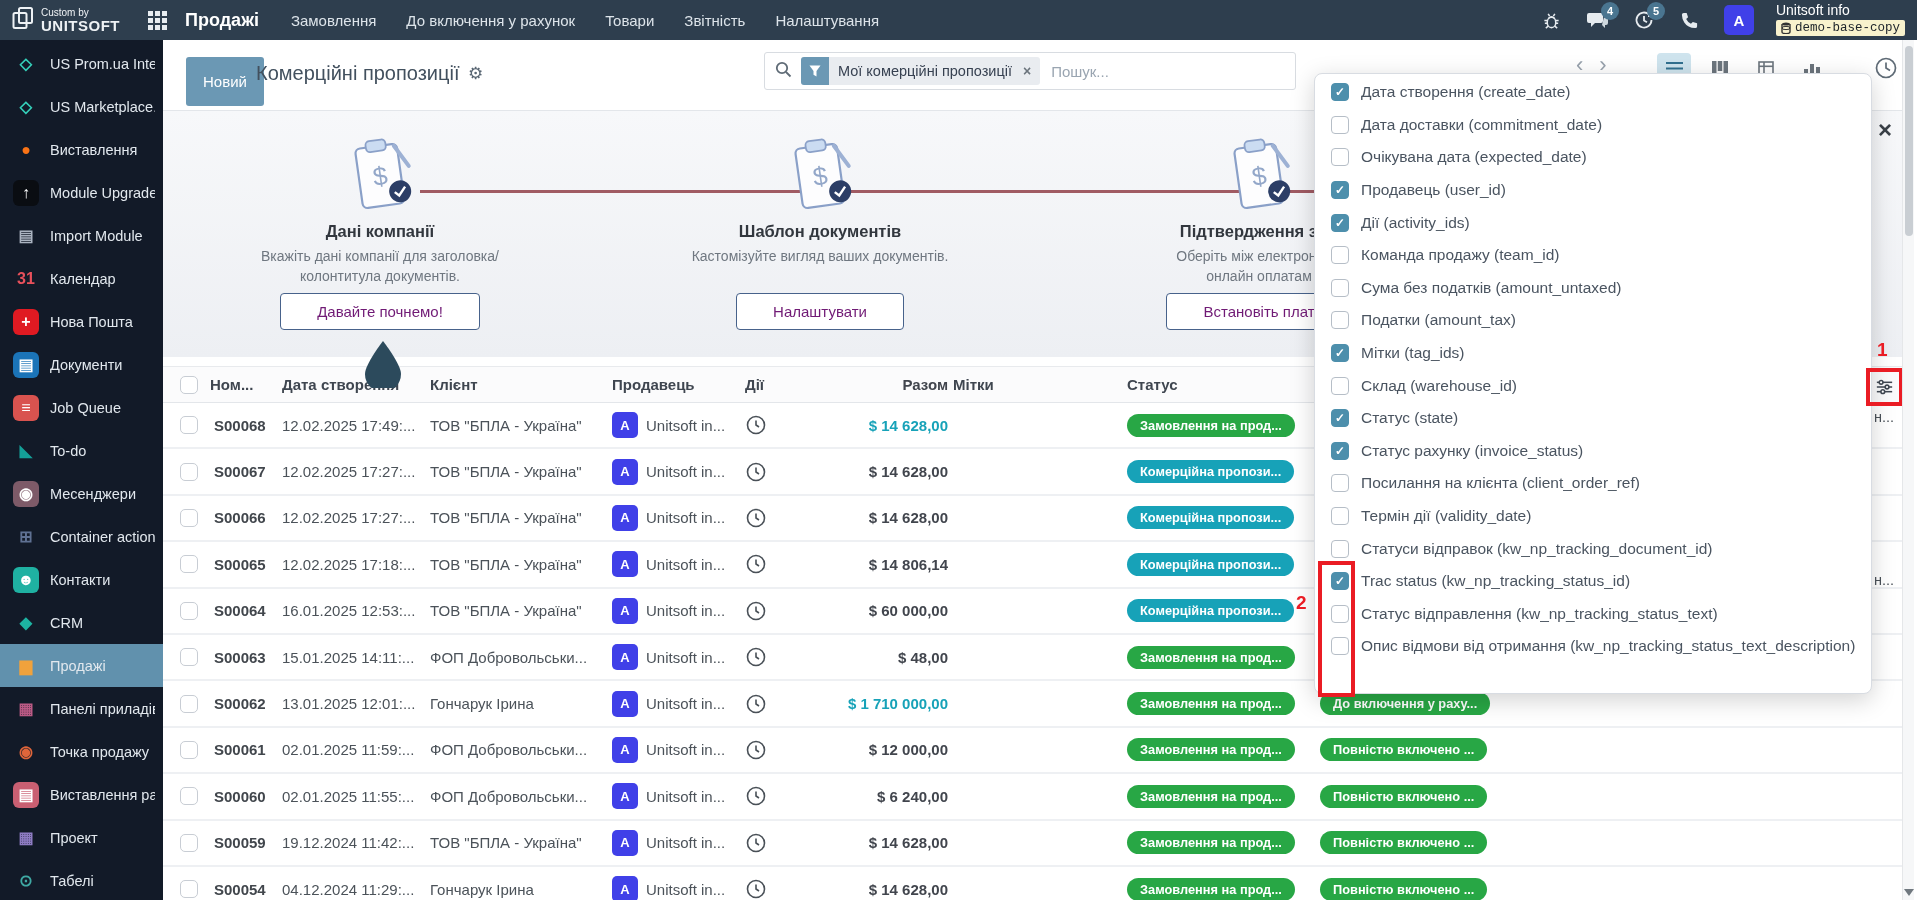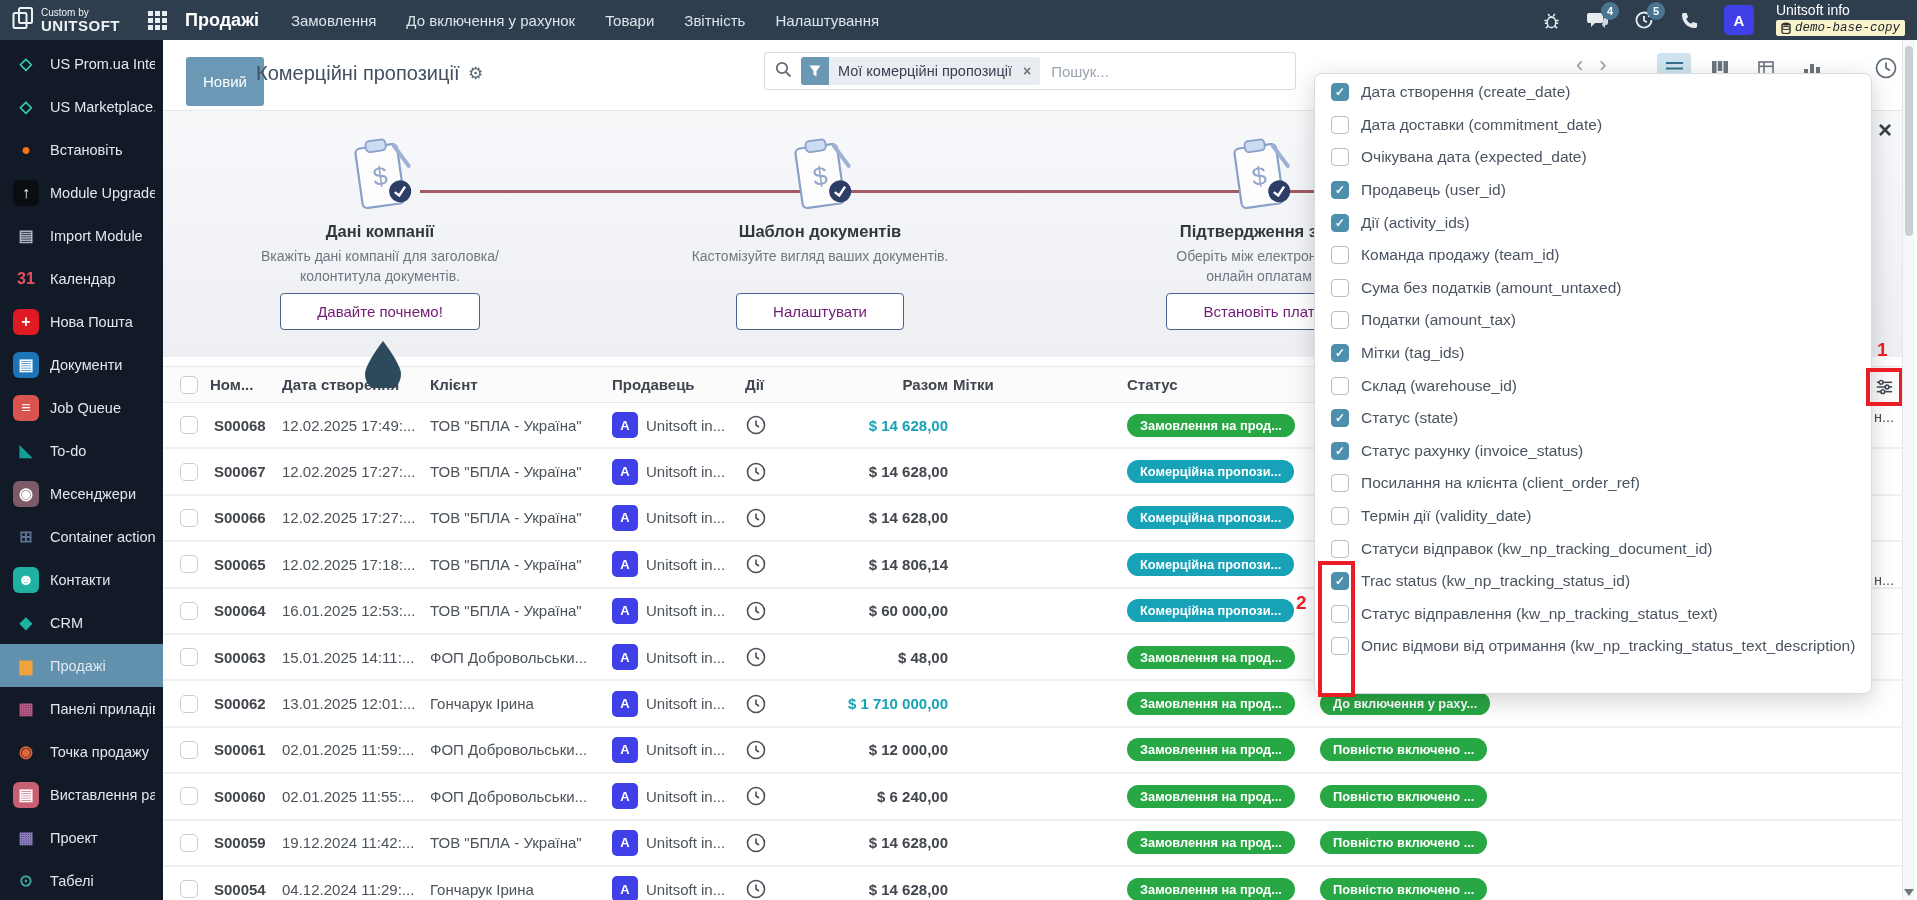--- a/index.html
+++ b/index.html
@@ -22,21 +22,21 @@
   .nav-item{cursor:pointer;white-space:nowrap;}
   .tb-right{position:absolute;right:12px;top:0;height:40px;display:flex;align-items:center;gap:22px;}
   .tb-icon{position:relative;width:24px;height:24px;display:flex;align-items:center;justify-content:center;cursor:pointer;}
   .tb-badge{position:absolute;top:-6px;right:-9px;min-width:18px;height:18px;border-radius:9px;
             background:#4a7590;color:#fff;font-size:11px;font-weight:bold;display:flex;align-items:center;justify-content:center;padding:0 4px;}
   .tb-avatar{width:30px;height:30px;border-radius:5px;background:#4040e8;color:#fff;font-size:15px;font-weight:bold;
              display:flex;align-items:center;justify-content:center;cursor:pointer;}
   .tb-company{line-height:1.15;}
   .company-name{font-size:14px;color:#fff;}
   .db-chip{display:inline-flex;align-items:center;gap:4px;background:#f8f2cd;color:#20262c;border-radius:2px;
-           padding:1px 5px;font-family:"Liberation Mono",monospace;font-size:12.5px;margin-top:2px;font-style:italic;}
+           padding:1px 5px;font-family:"Liberation Mono",monospace;font-size:12.5px;margin-top:2px;}
 
   
   .sidebar{position:absolute;left:0;top:40px;width:163px;height:860px;background:#121a28;z-index:40;padding-top:2px;overflow:hidden;}
   .side-item{height:43px;display:flex;align-items:center;gap:11px;padding:0 8px 0 13px;color:#e2e8ee;
              font-size:14.5px;cursor:pointer;white-space:nowrap;overflow:hidden;}
   .side-item.active{background:#6191ad;}
   .icon-chip{width:26px;height:26px;border-radius:6px;display:flex;align-items:center;justify-content:center;
              font-size:16px;font-weight:bold;flex:none;line-height:1;}
   .side-label{overflow:hidden;text-overflow:clip;}
 
@@ -209,21 +209,21 @@
         <span class="side-label">US Prom.ua Inte...</span>
       </div>
 
       <div class="side-item i1">
         <span class="icon-chip" style="color: rgb(53, 208, 186); background: transparent;">◇</span>
         <span class="side-label">US Marketplace...</span>
       </div>
 
       <div class="side-item i2">
         <span class="icon-chip" style="color: rgb(249, 115, 22); background: transparent;">●</span>
-        <span class="side-label">Встановіть</span>
+        <span class="side-label">Виставлення</span>
       </div>
 
       <div class="side-item i3">
         <span class="icon-chip" style="color: rgb(255, 255, 255); background: rgb(10, 13, 18);">↑</span>
         <span class="side-label">Module Upgrade</span>
       </div>
 
       <div class="side-item i4">
         <span class="icon-chip" style="color: rgb(170, 179, 192); background: transparent;">▤</span>
         <span class="side-label">Import Module</span>

